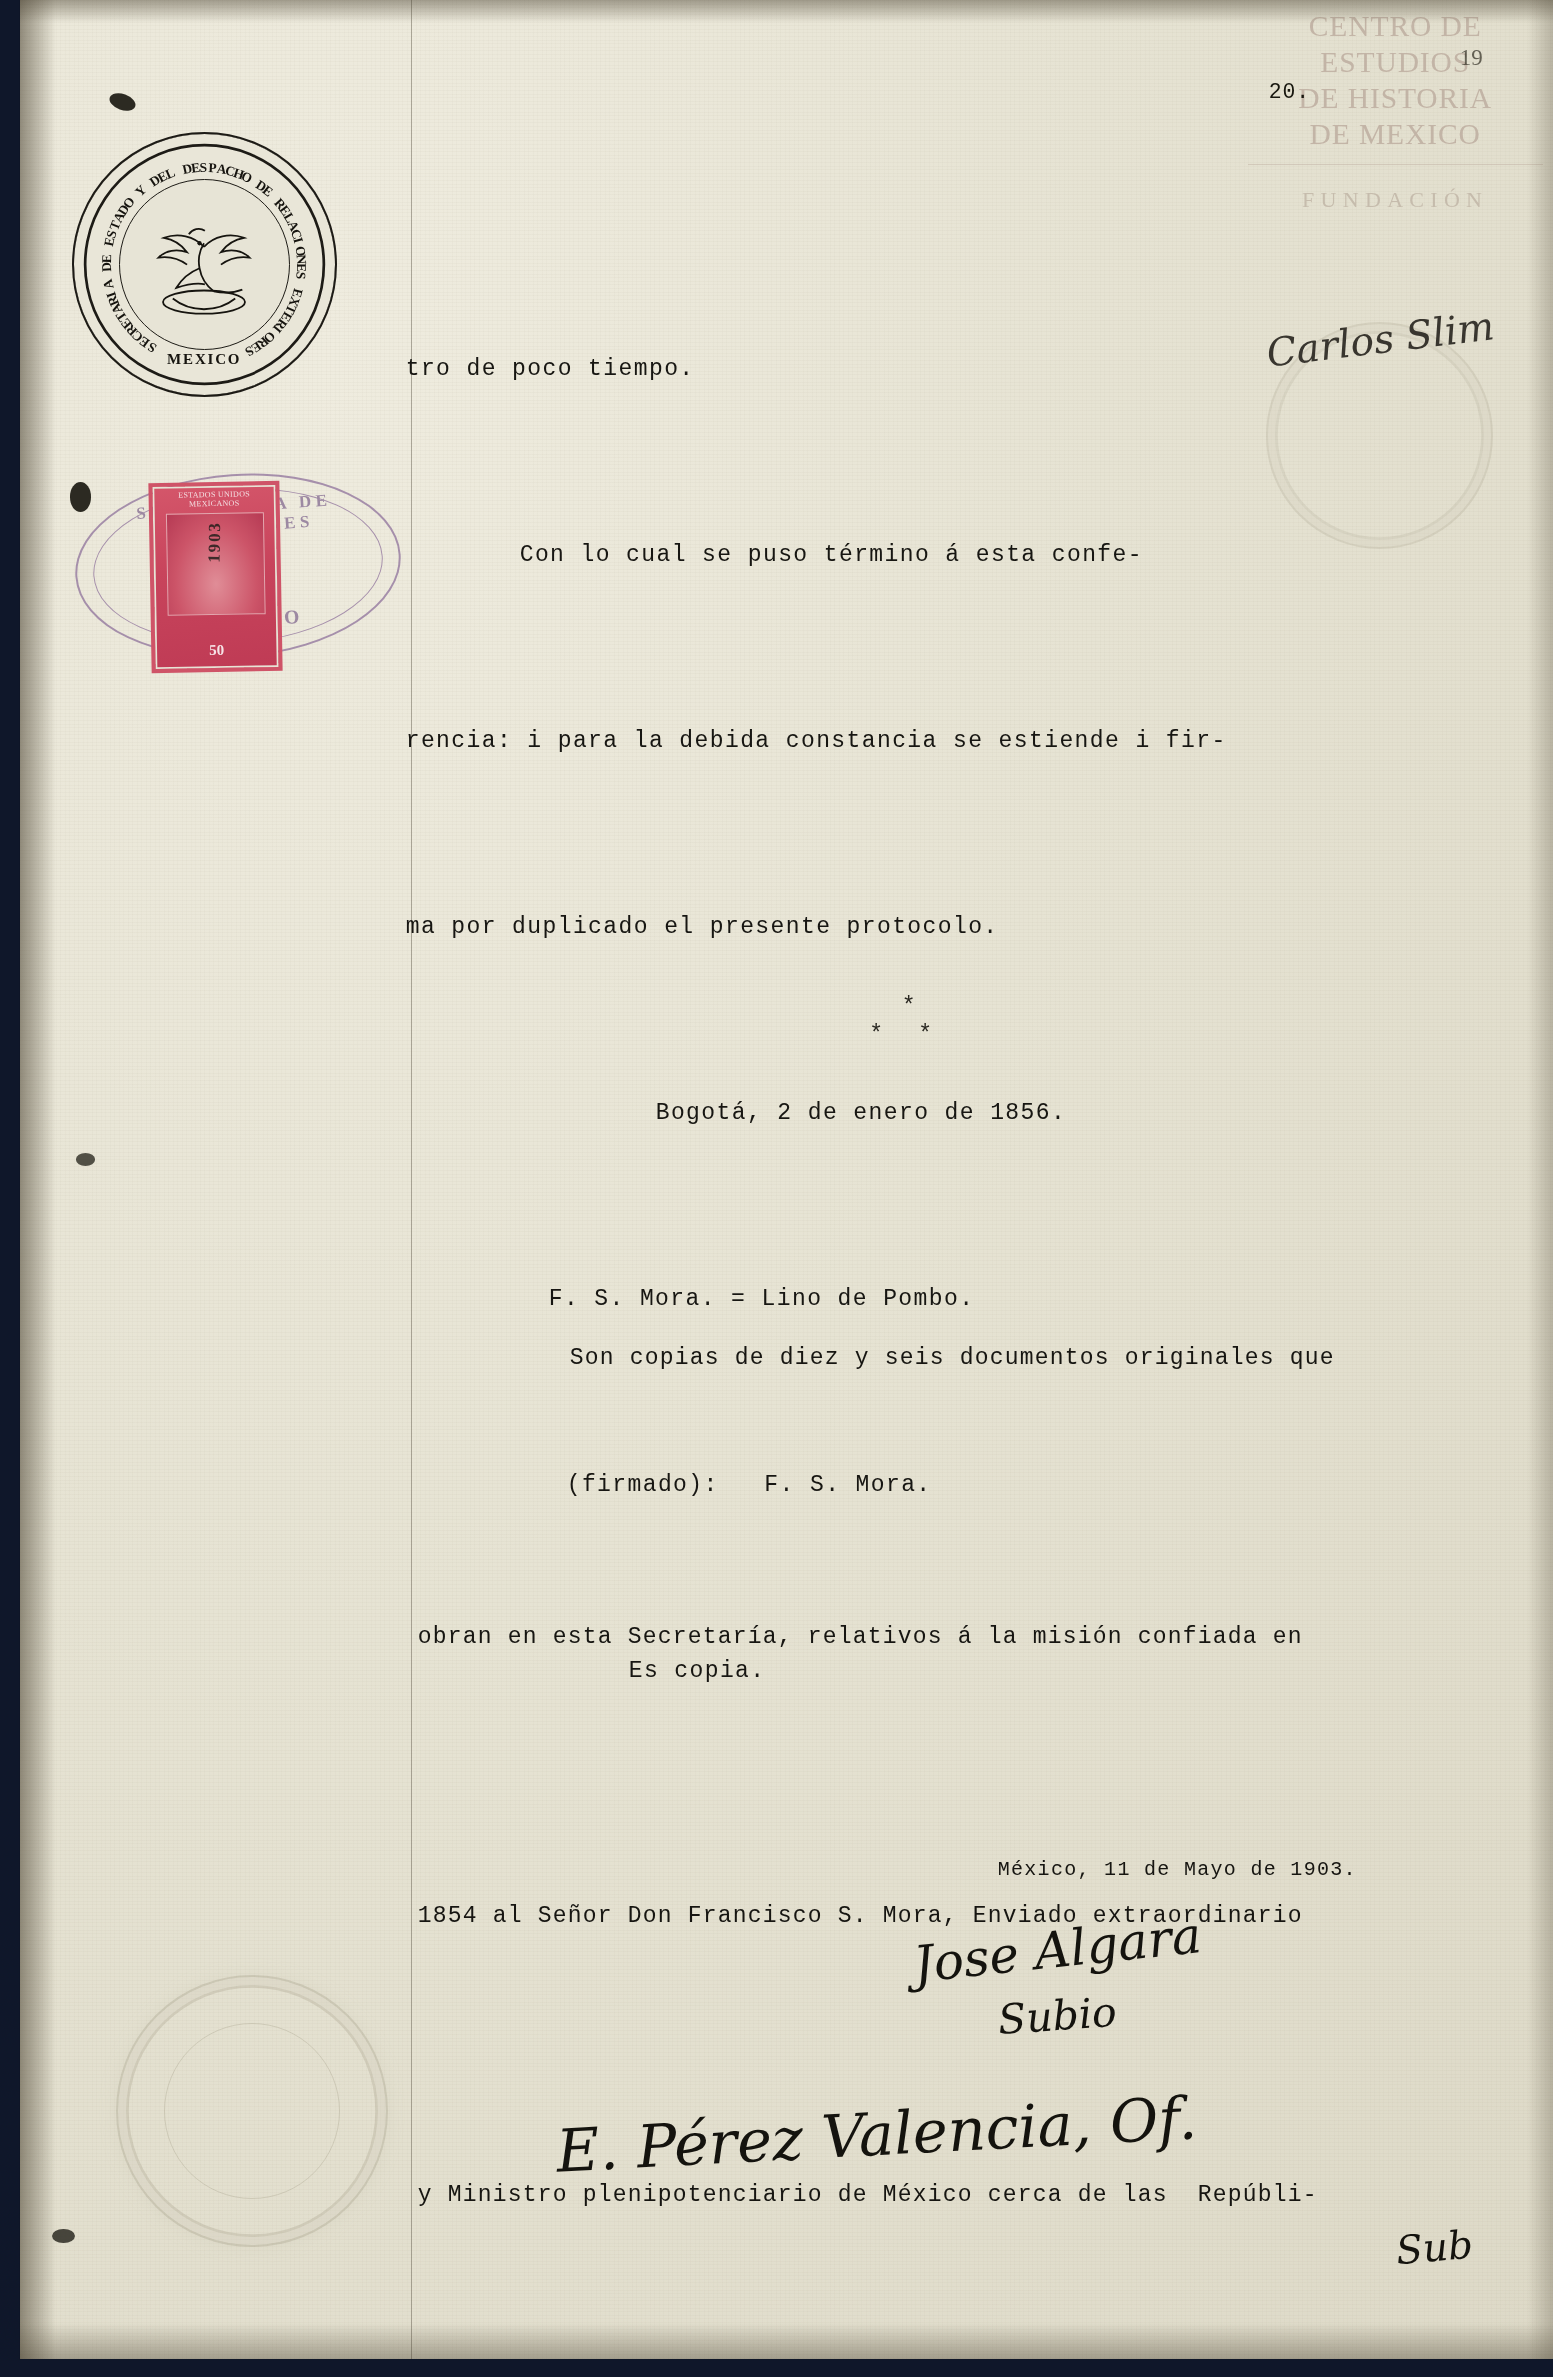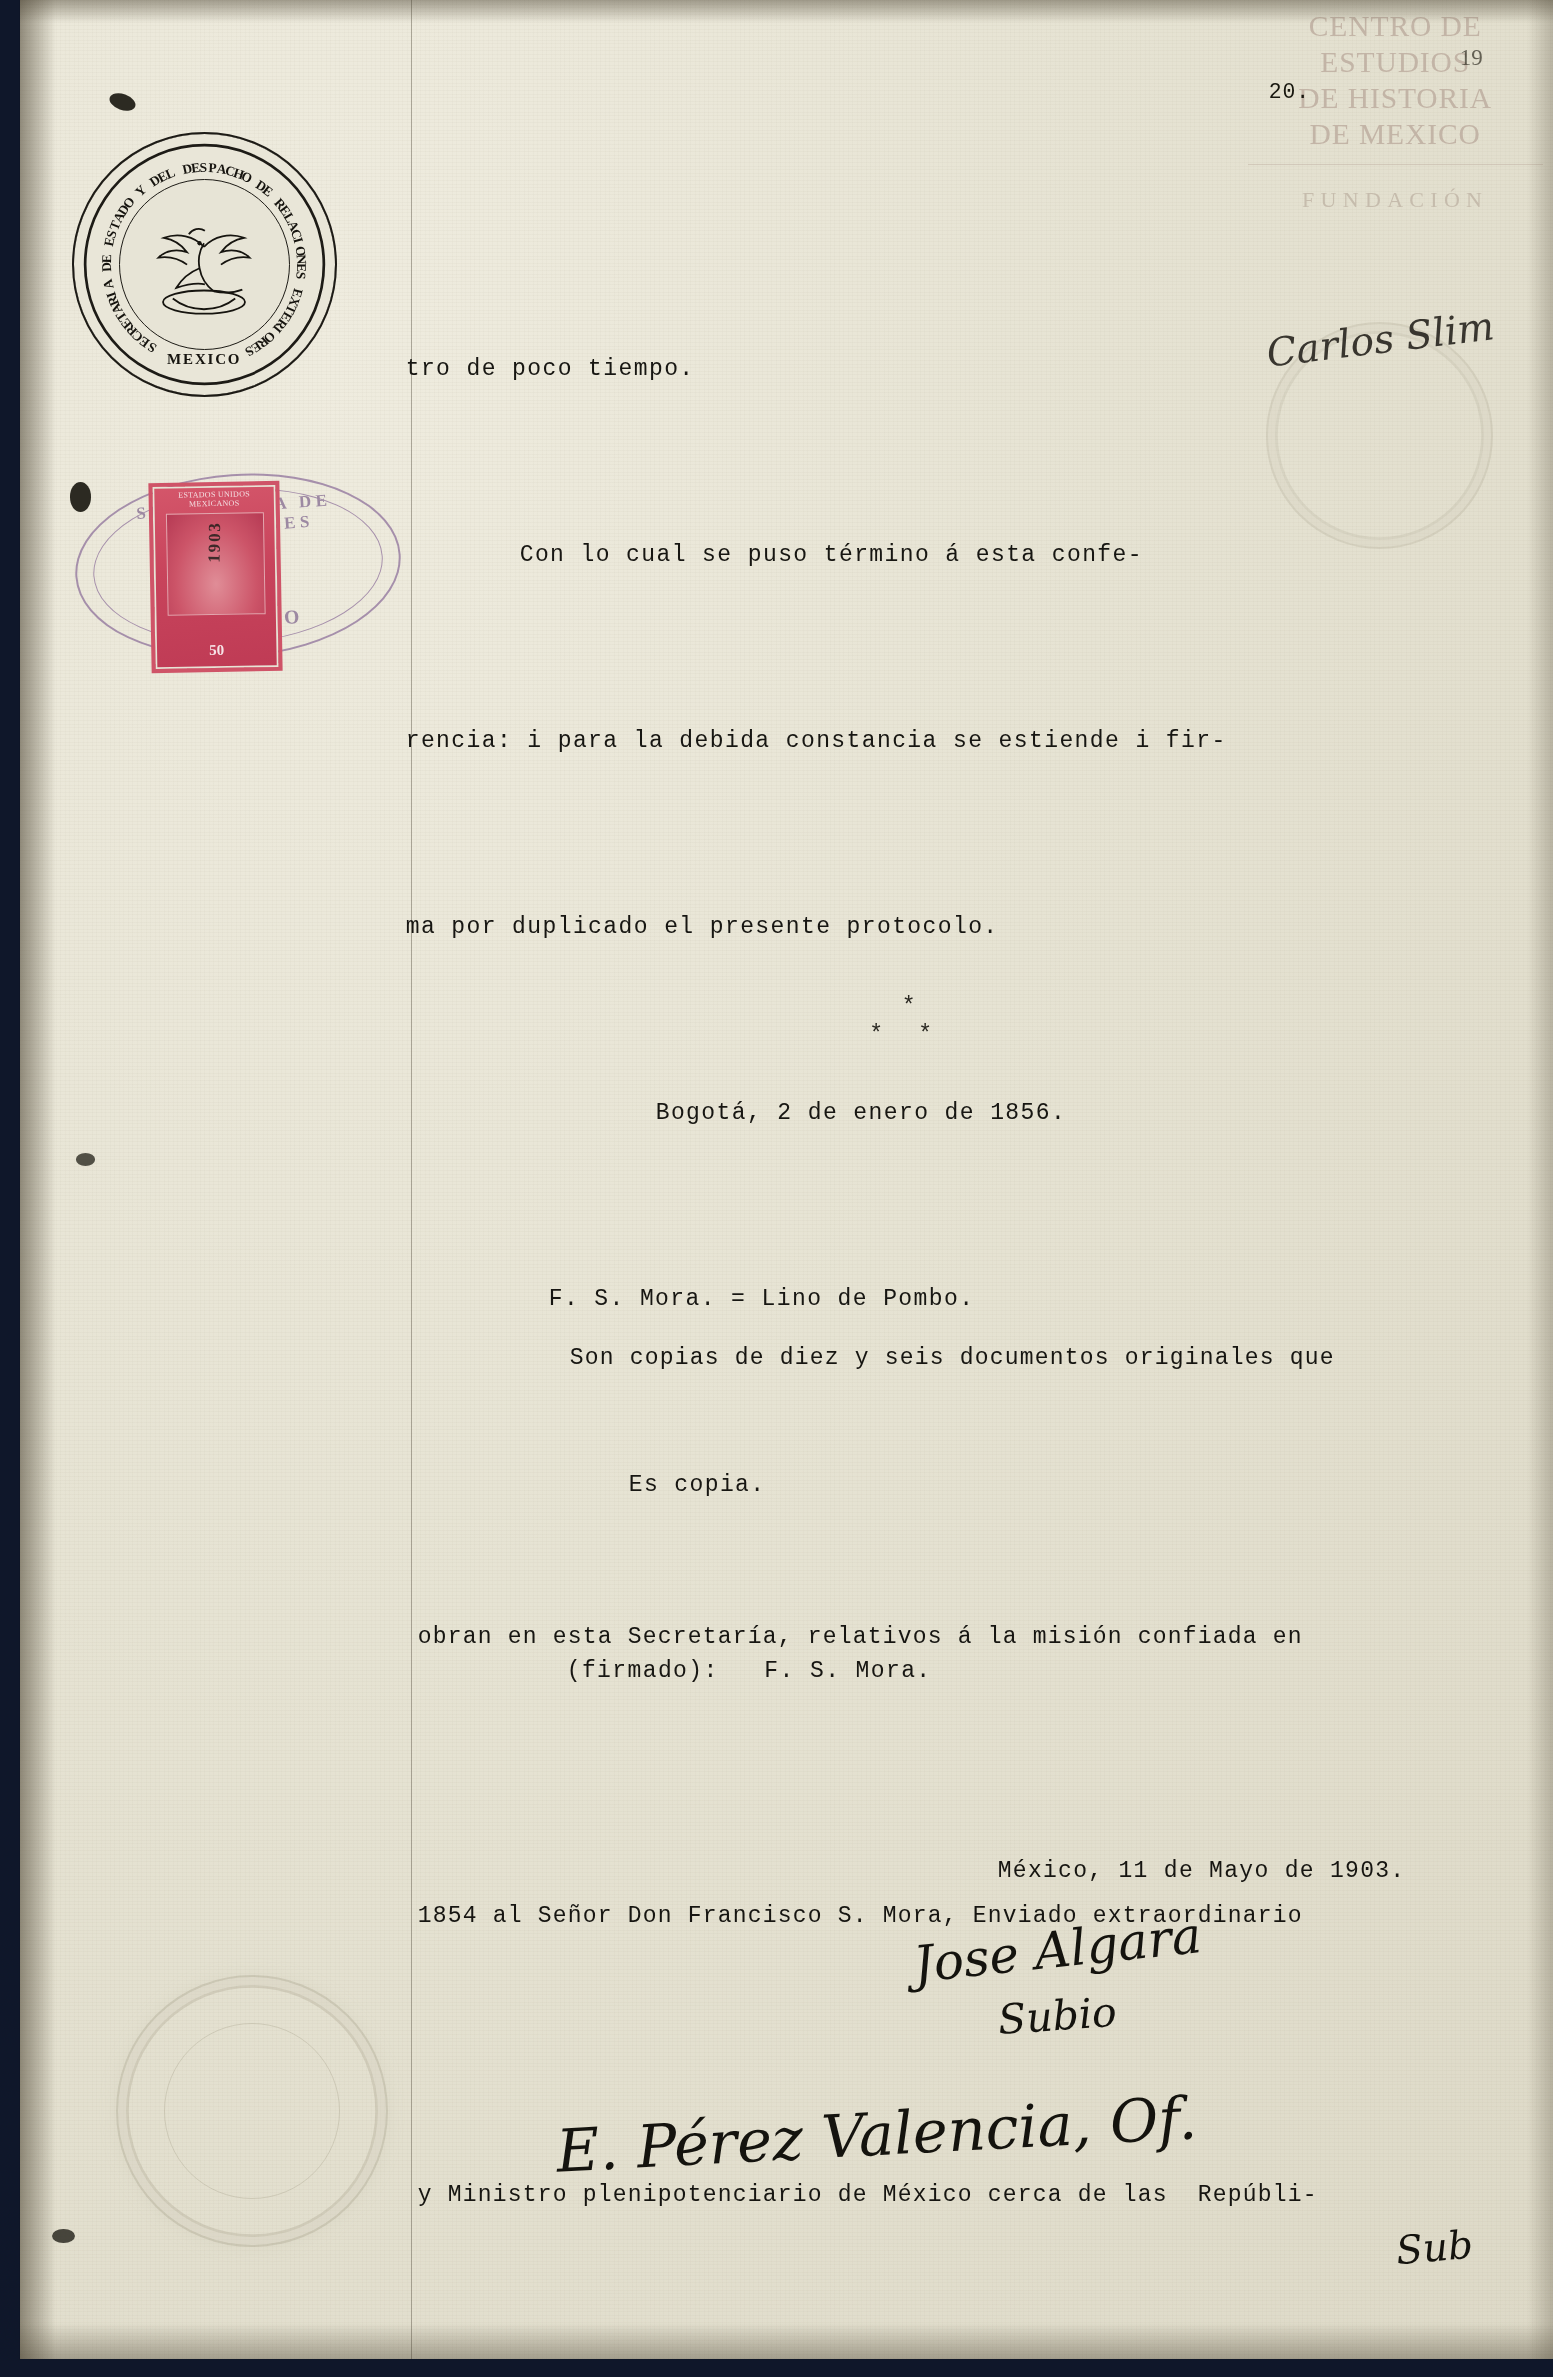--- a/index.html
+++ b/index.html
@@ -112,21 +112,21 @@
     white-space: pre;
   }
   .para2 .line { display:block; }
   .para2 .ind { padding-left: 152px; }
 
   .dateline {
     position: absolute;
     left: 978px;
     top: 1858px;
     color: #161511;
-    font-size: 23px;
+    font-size: 20px;
     letter-spacing: 1.3px;
     white-space: pre;
     text-align: right;
   }
   .pagenum {
     position: absolute;
     left: 1249px;
     top: 80px;
     color: #18170f;
     font-size: 21.4px;
@@ -477,22 +477,22 @@
       <div class="rs-val">50</div>
     </div>
 
     <div class="body-text">
       <span class="line">tro de poco tiempo.</span>
       <span class="line indent1">Con lo cual se puso término á esta confe-</span>
       <span class="line">rencia: i para la debida constancia se estiende i fir-</span>
       <span class="line">ma por duplicado el presente protocolo.</span>
       <span class="line indent2">Bogotá, 2 de enero de 1856.</span>
       <span class="line indent3">F. S. Mora. = Lino de Pombo.</span>
+      <span class="line indent5">(firmado):   F. S. Mora.</span>
       <span class="line indent4">Es copia.</span>
-      <span class="line indent5">(firmado):   F. S. Mora.</span>
     </div>
 
     <div class="asterisks">
       <div class="row1">*</div>
       <div class="row2">* *</div>
     </div>
 
     <div class="para2">
       <span class="line ind">Son copias de diez y seis documentos originales que</span>
       <span class="line">obran en esta Secretaría, relativos á la misión confiada en</span>

